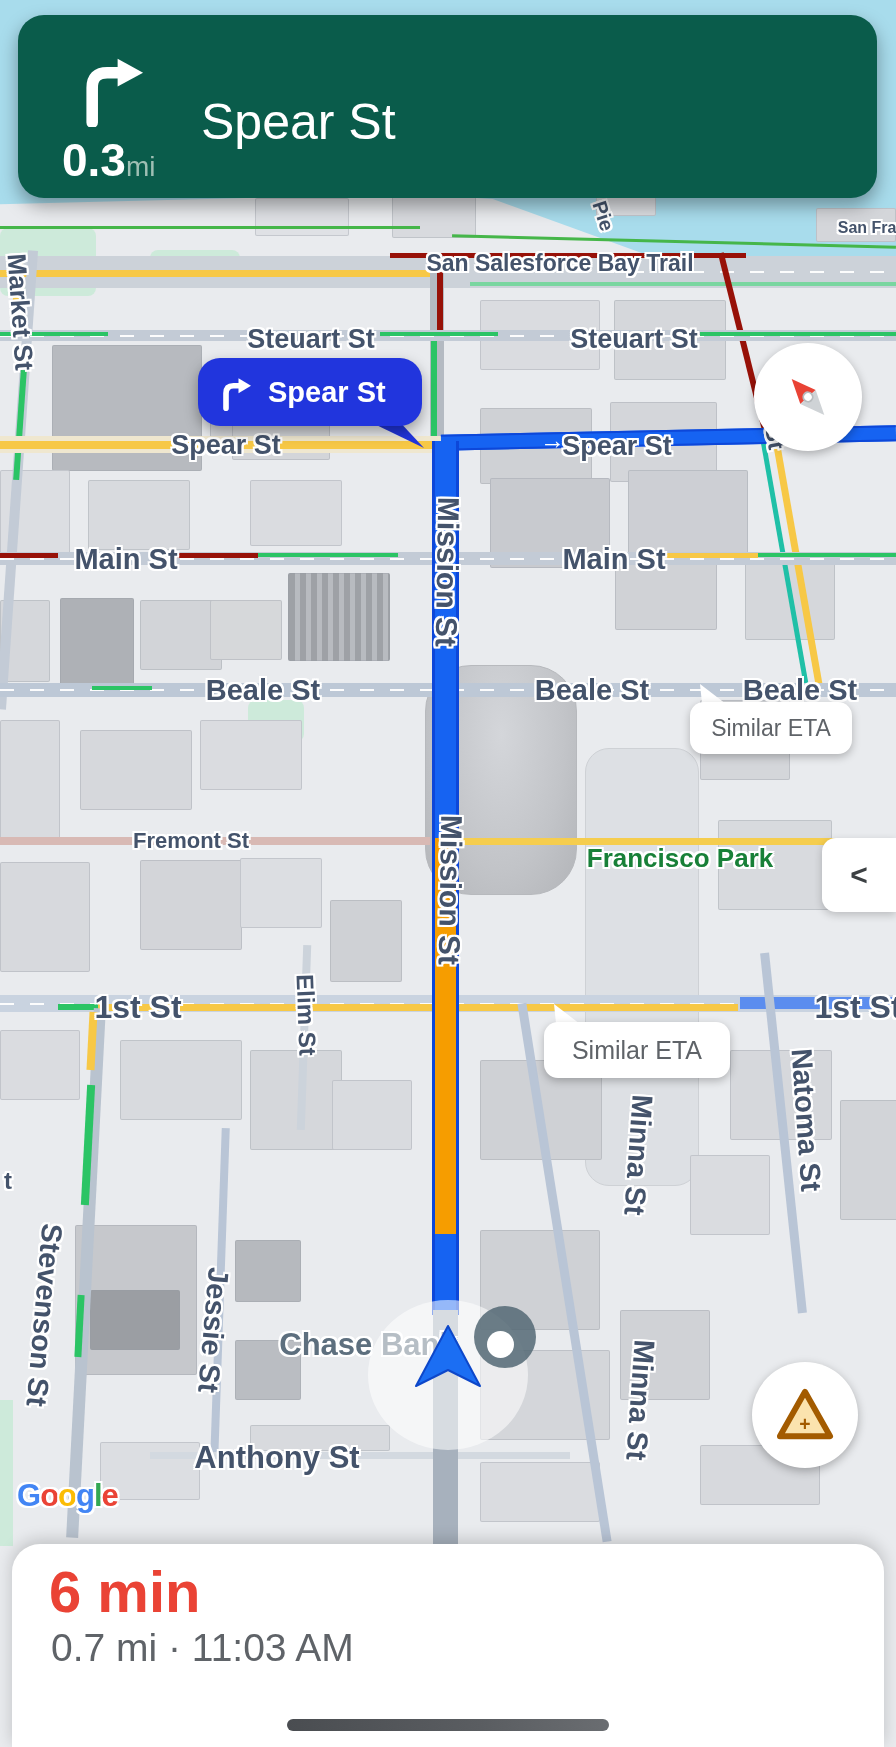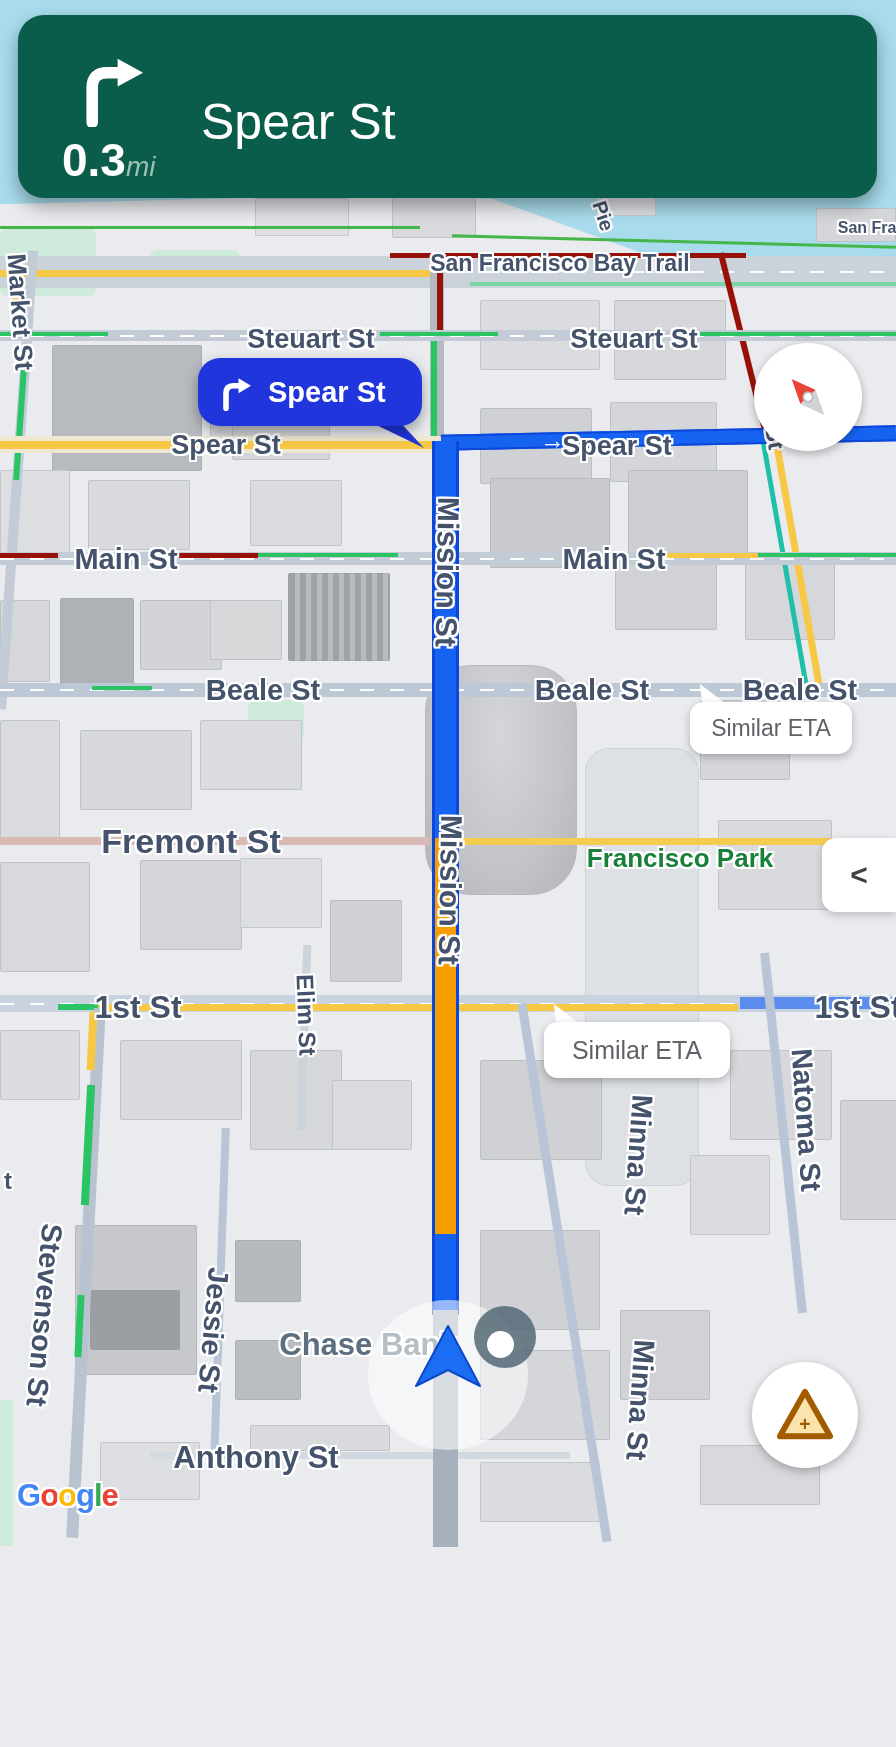--- a/index.html
+++ b/index.html
@@ -44,21 +44,21 @@
                 box-shadow:0 3px 8px rgba(0,0,0,.2);display:flex;align-items:center;justify-content:center;
                 color:#3c4043;font-size:30px;font-weight:600;}
   
   #halo{left:368px;top:1300px;width:160px;height:150px;border-radius:50%;background:rgba(255,255,255,.55);}
   #beam{left:474px;top:1306px;width:62px;height:62px;border-radius:50%;background:rgba(84,104,116,.85);}
   #beam-dot{left:487px;top:1331px;width:27px;height:27px;border-radius:50%;background:#fff;}
   
   #banner{left:18px;top:15px;width:859px;height:183px;background:#0a5c4b;border-radius:26px;
           box-shadow:0 8px 18px rgba(0,0,0,.35);}
   #banner .dist{position:absolute;left:44px;top:118px;color:#fff;font-size:46px;font-weight:700;}
-  #banner .unit{font-size:28px;font-weight:400;color:#9fbfb4;font-style:italic;}
+  #banner .unit{font-size:28px;font-weight:400;color:#9fbfb4;}
   #banner .street{position:absolute;left:183px;top:78px;color:#fff;font-size:50px;font-weight:500;}
   
   #panel{left:12px;top:1544px;width:872px;height:203px;background:#fff;border-radius:28px 28px 0 0;
          box-shadow:0 -4px 16px rgba(0,0,0,.18);}
   #panel .eta{position:absolute;left:37px;top:14px;font-size:58px;font-weight:700;}
   #panel .sub{position:absolute;left:39px;top:82px;font-size:39px;color:#5f6368;}
   #home-bar{position:absolute;left:275px;top:175px;width:322px;height:12px;border-radius:6px;
             background:linear-gradient(90deg,#4a4d51,#5a5d61 60%,#6a6d71);}
   
   #gwm{left:17px;top:1478px;font-size:31px;font-weight:700;letter-spacing:-1px;
@@ -179,49 +179,49 @@
     </div>
 
   <div id="route-h" class="abs" style="background: rgb(22, 99, 242);"></div>
   <div id="route-v" class="abs" style="background: rgb(22, 99, 242);">
     <div id="route-orange" style="background: rgb(246, 157, 0);"></div>
   </div>
   <div id="road-below-puck" class="abs"></div>
   <div id="route-arrow" class="abs">→</div>
 
   <div id="labels">
-      <span class="lbl" style="left: 560px; top: 263px; font-size: 23px; transform: translate(-50%, -50%) rotate(0deg);">San Francisco Bay Trail</span>
+      <span class="lbl" style="left: 560px; top: 263px; font-size: 23px; transform: translate(-50%, -50%) rotate(0deg);">San Salesforce Bay Trail</span>
       <span class="lbl" style="left: 872px; top: 228px; font-size: 16px; transform: translate(-50%, -50%) rotate(0deg);">San Fran</span>
       <span class="lbl" style="left: 603px; top: 216px; font-size: 20px; transform: translate(-50%, -50%) rotate(72deg);">Pie</span>
       <span class="lbl" style="left: 20px; top: 312px; font-size: 26px; transform: translate(-50%, -50%) rotate(86deg);">Market St</span>
       <span class="lbl" style="left: 311px; top: 339px; font-size: 27px; transform: translate(-50%, -50%) rotate(0deg);">Steuart St</span>
       <span class="lbl" style="left: 634px; top: 339px; font-size: 27px; transform: translate(-50%, -50%) rotate(0deg);">Steuart St</span>
       <span class="lbl" style="left: 226px; top: 445px; font-size: 27px; transform: translate(-50%, -50%) rotate(0deg);">Spear St</span>
       <span class="lbl" style="left: 617px; top: 446px; font-size: 27px; transform: translate(-50%, -50%) rotate(0deg);">Spear St</span>
       <span class="lbl" style="left: 773px; top: 427px; font-size: 24px; transform: translate(-50%, -50%) rotate(80deg);">d St</span>
       <span class="lbl" style="left: 126px; top: 559px; font-size: 29px; transform: translate(-50%, -50%) rotate(0deg);">Main St</span>
       <span class="lbl" style="left: 614px; top: 559px; font-size: 29px; transform: translate(-50%, -50%) rotate(0deg);">Main St</span>
       <span class="lbl" style="left: 447px; top: 572px; font-size: 30px; transform: translate(-50%, -50%) rotate(91deg);">Mission St</span>
       <span class="lbl" style="left: 450px; top: 890px; font-size: 30px; transform: translate(-50%, -50%) rotate(91deg);">Mission St</span>
       <span class="lbl" style="left: 263px; top: 690px; font-size: 29px; transform: translate(-50%, -50%) rotate(0deg);">Beale St</span>
       <span class="lbl" style="left: 592px; top: 690px; font-size: 29px; transform: translate(-50%, -50%) rotate(0deg);">Beale St</span>
       <span class="lbl" style="left: 800px; top: 690px; font-size: 29px; transform: translate(-50%, -50%) rotate(0deg);">Beale St</span>
-      <span class="lbl" style="left: 191px; top: 841px; font-size: 34px; transform: translate(-50%, -50%) rotate(0deg);">Fremont St</span>
+      <span class="lbl" style="left: 191px; top: 841px; font-size: 22px; transform: translate(-50%, -50%) rotate(0deg);">Fremont St</span>
       <span class="lbl" style="left: 680px; top: 858px; font-size: 26px; transform: translate(-50%, -50%) rotate(0deg); color: rgb(24, 128, 56);">Francisco Park</span>
       <span class="lbl" style="left: 138px; top: 1007px; font-size: 32px; transform: translate(-50%, -50%) rotate(0deg);">1st St</span>
       <span class="lbl" style="left: 858px; top: 1007px; font-size: 32px; transform: translate(-50%, -50%) rotate(0deg);">1st St</span>
       <span class="lbl" style="left: 306px; top: 1015px; font-size: 24px; transform: translate(-50%, -50%) rotate(88deg);">Elim St</span>
       <span class="lbl" style="left: 806px; top: 1120px; font-size: 29px; transform: translate(-50%, -50%) rotate(86deg);">Natoma St</span>
       <span class="lbl" style="left: 638px; top: 1155px; font-size: 29px; transform: translate(-50%, -50%) rotate(94deg);">Minna St</span>
       <span class="lbl" style="left: 640px; top: 1400px; font-size: 29px; transform: translate(-50%, -50%) rotate(94deg);">Minna St</span>
       <span class="lbl" style="left: 213px; top: 1330px; font-size: 29px; transform: translate(-50%, -50%) rotate(95deg);">Jessie St</span>
       <span class="lbl" style="left: 44px; top: 1315px; font-size: 29px; transform: translate(-50%, -50%) rotate(95deg);">Stevenson St</span>
       <span class="lbl" style="left: 8px; top: 1181px; font-size: 24px; transform: translate(-50%, -50%) rotate(0deg);">t</span>
       <span class="lbl" style="left: 368px; top: 1345px; font-size: 31px; transform: translate(-50%, -50%) rotate(0deg); color: rgb(93, 111, 126);">Chase Bank</span>
-      <span class="lbl" style="left: 256px; top: 1458px; font-size: 31px; transform: translate(-50%, -50%) rotate(0deg);">Anthony St</span>
+      <span class="lbl" style="left: 277px; top: 1458px; font-size: 31px; transform: translate(-50%, -50%) rotate(0deg);">Anthony St</span>
     </div>
 
   <div id="halo" class="abs"></div>
   <div id="beam" class="abs"></div>
   <div id="beam-dot" class="abs"></div>
   <svg class="abs" style="left:408px;top:1320px;" width="80" height="78">
     <path d="M40 6 L72 66 L40 50 L8 66 Z" fill="#1b6ef3" stroke="#0d47c9" stroke-width="2" stroke-linejoin="round"></path>
   </svg>
 
   <div id="callout-tail" class="abs" style="background: rgb(33, 53, 221);"></div>
@@ -263,14 +263,19 @@
 
   <div id="banner" class="abs" style="background: rgb(10, 92, 75);">
     <svg class="abs" style="left:58px;top:38px;" width="74" height="74" viewBox="0 0 64 64">
       <path d="M14 60 V30 Q14 17 27 17 H38" fill="none" stroke="#fff" stroke-width="10" stroke-linecap="round"></path>
       <path d="M36 5 L58 17 L36 29 Z" fill="#fff"></path>
     </svg>
     <div class="dist"><span>0.3</span><span class="unit">mi</span></div>
     <div class="street">Spear St</div>
   </div>
 
+  <div id="panel" class="abs">
+    <div class="eta" style="color: rgb(234, 67, 53);">6 min</div>
+    <div class="sub">0.7 mi · 11:03 AM</div>
+    <div id="home-bar"></div>
+  </div>
 
 </div>
 
 </body></html>

